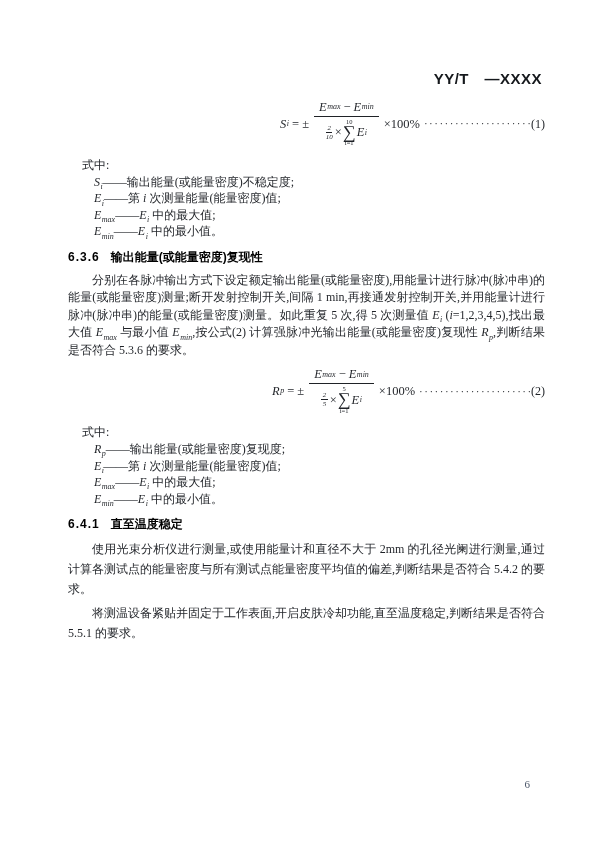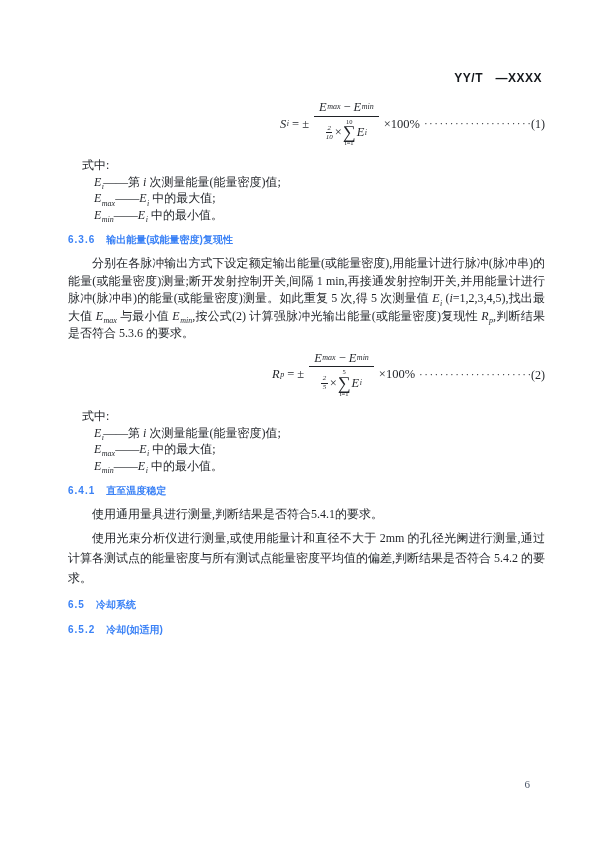--- a/index.html
+++ b/index.html
@@ -9,40 +9,40 @@
     width:600px;height:848px;
     margin:0 auto;
     background:#ffffff;
     font-family:"Liberation Serif","DejaVu Serif",serif;
     color:#1f2227;
     overflow:hidden;
   }
   .running-header{
     position:absolute;top:70px;right:58px;
     font-family:"Liberation Sans","DejaVu Sans",sans-serif;
-    font-weight:bold;font-size:12px;letter-spacing:0.5px;color:#15181c;
+    font-weight:bold;font-size:15px;letter-spacing:0.5px;color:#15181c;
   }
   .body-col{
     position:absolute;left:68px;right:55px;top:92px;
     font-size:12px;line-height:17.5px;
     text-align:justify;
   }
   p.para{margin:0 0 2px 0;}
   p.indent{text-indent:2em;}
   p.wide{line-height:20px;margin-top:4px;margin-bottom:4px;}
   .mvar{font-style:italic;font-family:"Liberation Serif","DejaVu Serif",serif;}
   sub.msub{font-size:8px;line-height:0;font-style:italic;margin-left:0.5px;}
   
   .where{margin:2px 0 4px 0;}
   .where-label{padding-left:14px;line-height:17px;}
   .where-item{padding-left:26px;line-height:16.5px;}
   
   .hd{
     font-family:"Liberation Sans","DejaVu Sans",sans-serif;
-    font-weight:bold;font-size:10px;color:#3b82f6;
+    font-weight:bold;font-size:12px;color:#000000;
     margin:9px 0 7px 0;line-height:16px;text-align:left;
   }
   .hd .hd-num{margin-right:11px;letter-spacing:1px;}
   
   .formula-row{
     display:flex;align-items:center;
     margin:9px 0 10px 0;line-height:1;
   }
   .f-spacer1{width:212px;flex:0 0 auto;}
   .f-spacer2{width:204px;flex:0 0 auto;}
@@ -103,20 +103,21 @@
           </span>
         </span>
         <span class="f-op">×100%</span>
       </span>
       <span class="f-dots">··························································</span>
       <span class="f-label">(1)</span>
     </div>
 
     <div class="where">
       <div class="where-label">式中:</div>
+      <div class="where-item"><span class="mvar">S</span><sub class="msub">i</sub>——输出能量(或能量密度)不稳定度;</div>
       <div class="where-item"><span class="mvar">E</span><sub class="msub">i</sub>——第 <span class="mvar">i</span> 次测量能量(能量密度)值;</div>
       <div class="where-item"><span class="mvar">E</span><sub class="msub">max</sub>——<span class="mvar">E</span><sub class="msub">i</sub> 中的最大值;</div>
       <div class="where-item"><span class="mvar">E</span><sub class="msub">min</sub>——<span class="mvar">E</span><sub class="msub">i</sub> 中的最小值。</div>
     </div>
 
     <div class="hd">
       <span class="hd-num">6.3.6</span><span>输出能量(或能量密度)复现性</span>
     </div>
 
     <p class="para indent">分别在各脉冲输出方式下设定额定输出能量(或能量密度),用能量计进行脉冲(脉冲串)的能量(或能量密度)测量;断开发射控制开关,间隔 1 min,再接通发射控制开关,并用能量计进行脉冲(脉冲串)的能量(或能量密度)测量。如此重复 5 次,得 5 次测量值 <span class="mvar">E</span><sub class="msub">i</sub> (<span class="mvar">i</span>=1,2,3,4,5),找出最大值 <span class="mvar">E</span><sub class="msub">max</sub> 与最小值 <span class="mvar">E</span><sub class="msub">min</sub>,按公式(2) 计算强脉冲光输出能量(或能量密度)复现性 <span class="mvar">R</span><sub class="msub">p</sub>,判断结果是否符合 5.3.6 的要求。</p>
@@ -151,39 +152,34 @@
           </span>
         </span>
         <span class="f-op">×100%</span>
       </span>
       <span class="f-dots">··························································</span>
       <span class="f-label">(2)</span>
     </div>
 
     <div class="where">
       <div class="where-label">式中:</div>
+      <div class="where-item"><span class="mvar">R</span><sub class="msub">p</sub>——输出能量(或能量密度)复现度;</div>
       <div class="where-item"><span class="mvar">E</span><sub class="msub">i</sub>——第 <span class="mvar">i</span> 次测量能量(能量密度)值;</div>
       <div class="where-item"><span class="mvar">E</span><sub class="msub">max</sub>——<span class="mvar">E</span><sub class="msub">i</sub> 中的最大值;</div>
       <div class="where-item"><span class="mvar">E</span><sub class="msub">min</sub>——<span class="mvar">E</span><sub class="msub">i</sub> 中的最小值。</div>
     </div>
 
 
     <div class="hd">
       <span class="hd-num">6.4.1</span><span>直至温度稳定</span>
     </div>
-    <p class="para indent">使用通用量具进行测量,判断结果是否符合5.4.1的要求。</p>
 
     <p class="para indent wide">使用光束分析仪进行测量,或使用能量计和直径不大于 2mm 的孔径光阑进行测量,通过计算各测试点的能量密度与所有测试点能量密度平均值的偏差,判断结果是否符合 5.4.2 的要求。</p>
 
-    <div class="hd">
-      <span class="hd-num">6.5</span><span>冷却系统</span>
-    </div>
 
+    <p class="para indent wide">将测温设备紧贴并固定于工作表面,开启皮肤冷却功能,直至温度稳定,判断结果是否符合 5.5.1 的要求。</p>
 
-    <div class="hd">
-      <span class="hd-num">6.5.2</span><span>冷却(如适用)</span>
-    </div>
 
   </div>
 
   <div class="page-num">6</div>
 
 </div>
 
 </body></html>

